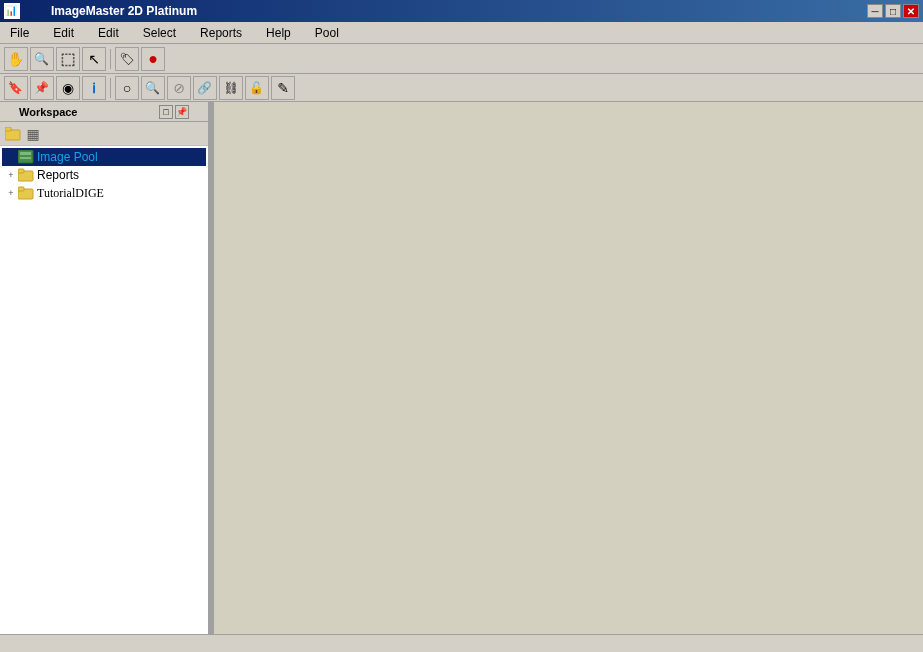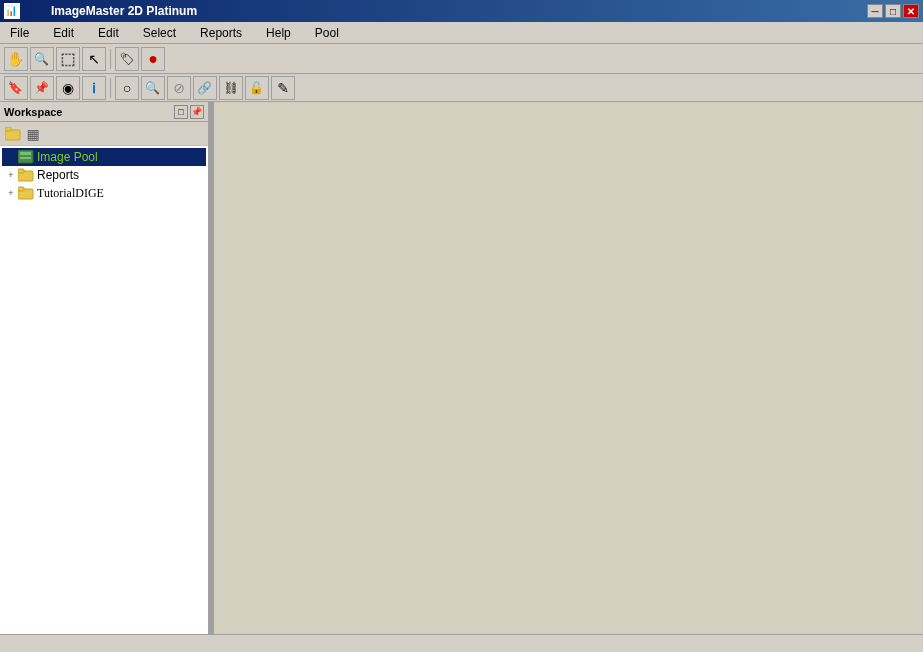--- a/index.html
+++ b/index.html
@@ -94,21 +94,21 @@
       background: #fff;
       border-right: 2px solid #a0a0a0;
       display: flex;
       flex-direction: column;
     }
     #workspace-header {
       background: #d4d0c8;
       height: 20px;
       display: flex;
       align-items: center;
-      padding: 0 4px;
+      padding: 0 19px;
       border-bottom: 1px solid #a0a0a0;
       font-size: 11px;
       font-weight: bold;
     }
     #workspace-header .header-title { flex: 1; }
     #workspace-header .header-btns { display: flex; gap: 2px; }
     #workspace-header .header-btn {
       width: 14px; height: 14px; background: #d4d0c8;
       border: 1px solid #888; cursor: pointer;
       display: flex; align-items: center; justify-content: center;
@@ -142,21 +142,21 @@
     .tree-item {
       display: flex;
       align-items: center;
       padding: 1px 2px;
       cursor: pointer;
       font-size: 12px;
       height: 18px;
     }
     .tree-item.selected {
       background: #0a246a;
-      color: #84cc16;
+      color: #0ea5e9;
     }
     .tree-item .expand-icon {
       width: 14px; height: 14px;
       display: flex; align-items: center; justify-content: center;
       font-size: 9px; color: #555;
     }
 
     
     #content-area {
       flex: 1;

